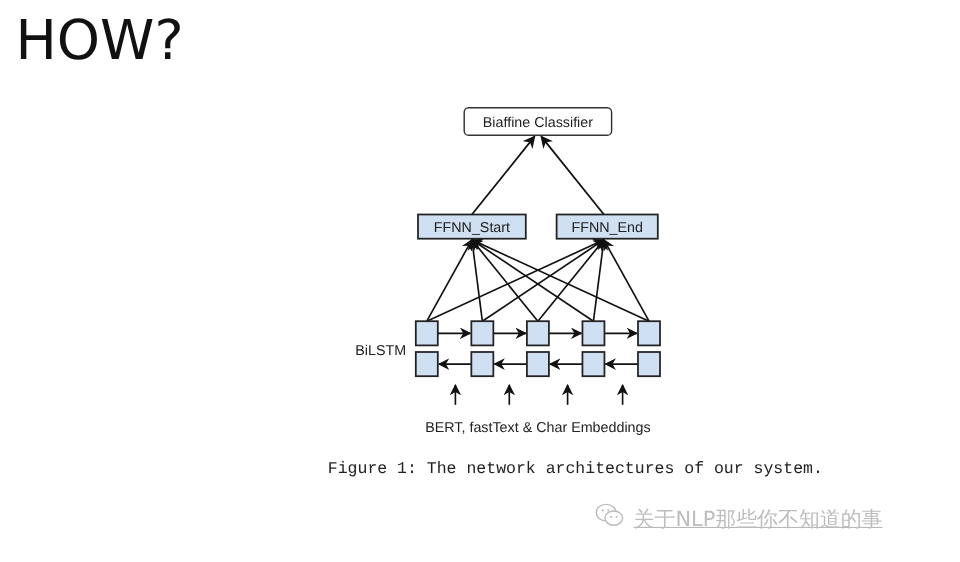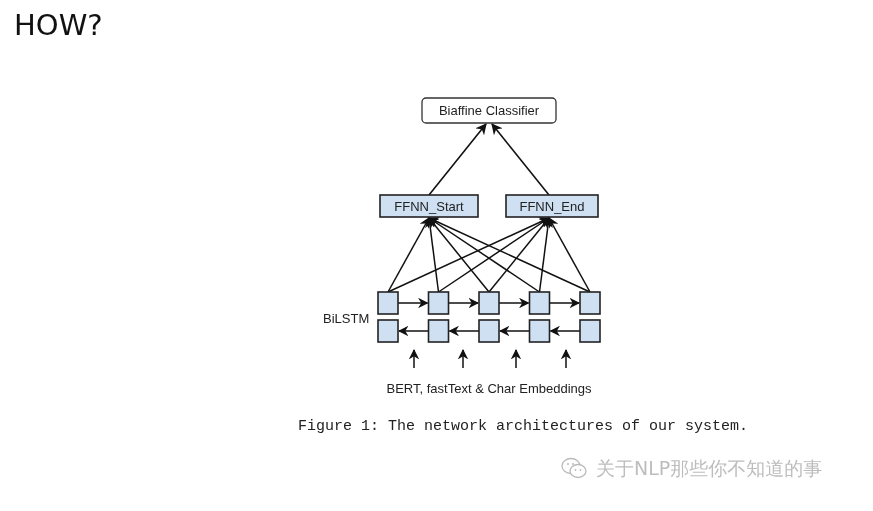--- a/index.html
+++ b/index.html
@@ -1,20 +1,20 @@
 <!DOCTYPE html>
 <html><head>
 <meta charset="utf-8">
 <style>
   html, body { margin: 0; padding: 0; }
   body { width: 873px; height: 511px; background: #ffffff; position: relative; overflow: hidden; font-family: "Liberation Sans", sans-serif; }
-  .slide-title { position: absolute; left: 14px; top: 8px; font-family: "DejaVu Sans", sans-serif; font-size: 29px; color: #111; letter-spacing: 0px; }
+  .slide-title { position: absolute; left: 14px; top: 8px; font-family: "DejaVu Sans", sans-serif; font-size: 50px; color: #111; letter-spacing: 0px; }
   svg.fig { position: absolute; left: 0; top: 0; }
   .caption { position: absolute; left: 298px; top: 418px; font-family: Liberation Mono, monospace; font-size: 15px; color: #222; }
-  .watermark { position: absolute; left: 560px; top: 456px; display: flex; gap: 6px; color: #b8b8b8; }
+  .watermark { position: absolute; left: 540px; top: 456px; display: flex; align-items: center; gap: 6px; color: #b8b8b8; text-decoration: underline; }
   .watermark .wm-text { font-family: "DejaVu Sans", sans-serif; font-size: 19px; color: #bdbdbd; letter-spacing: 0px; }
 </style>
 </head>
 <body>
 
 <div class="slide-title">HOW?</div>
 
 <svg class="fig" width="873" height="511" viewBox="0 0 873 511">
   <defs>
     <marker id="ah" viewBox="0 0 10 10" refX="9" refY="5" markerWidth="7" markerHeight="7" orient="auto-start-reverse">

